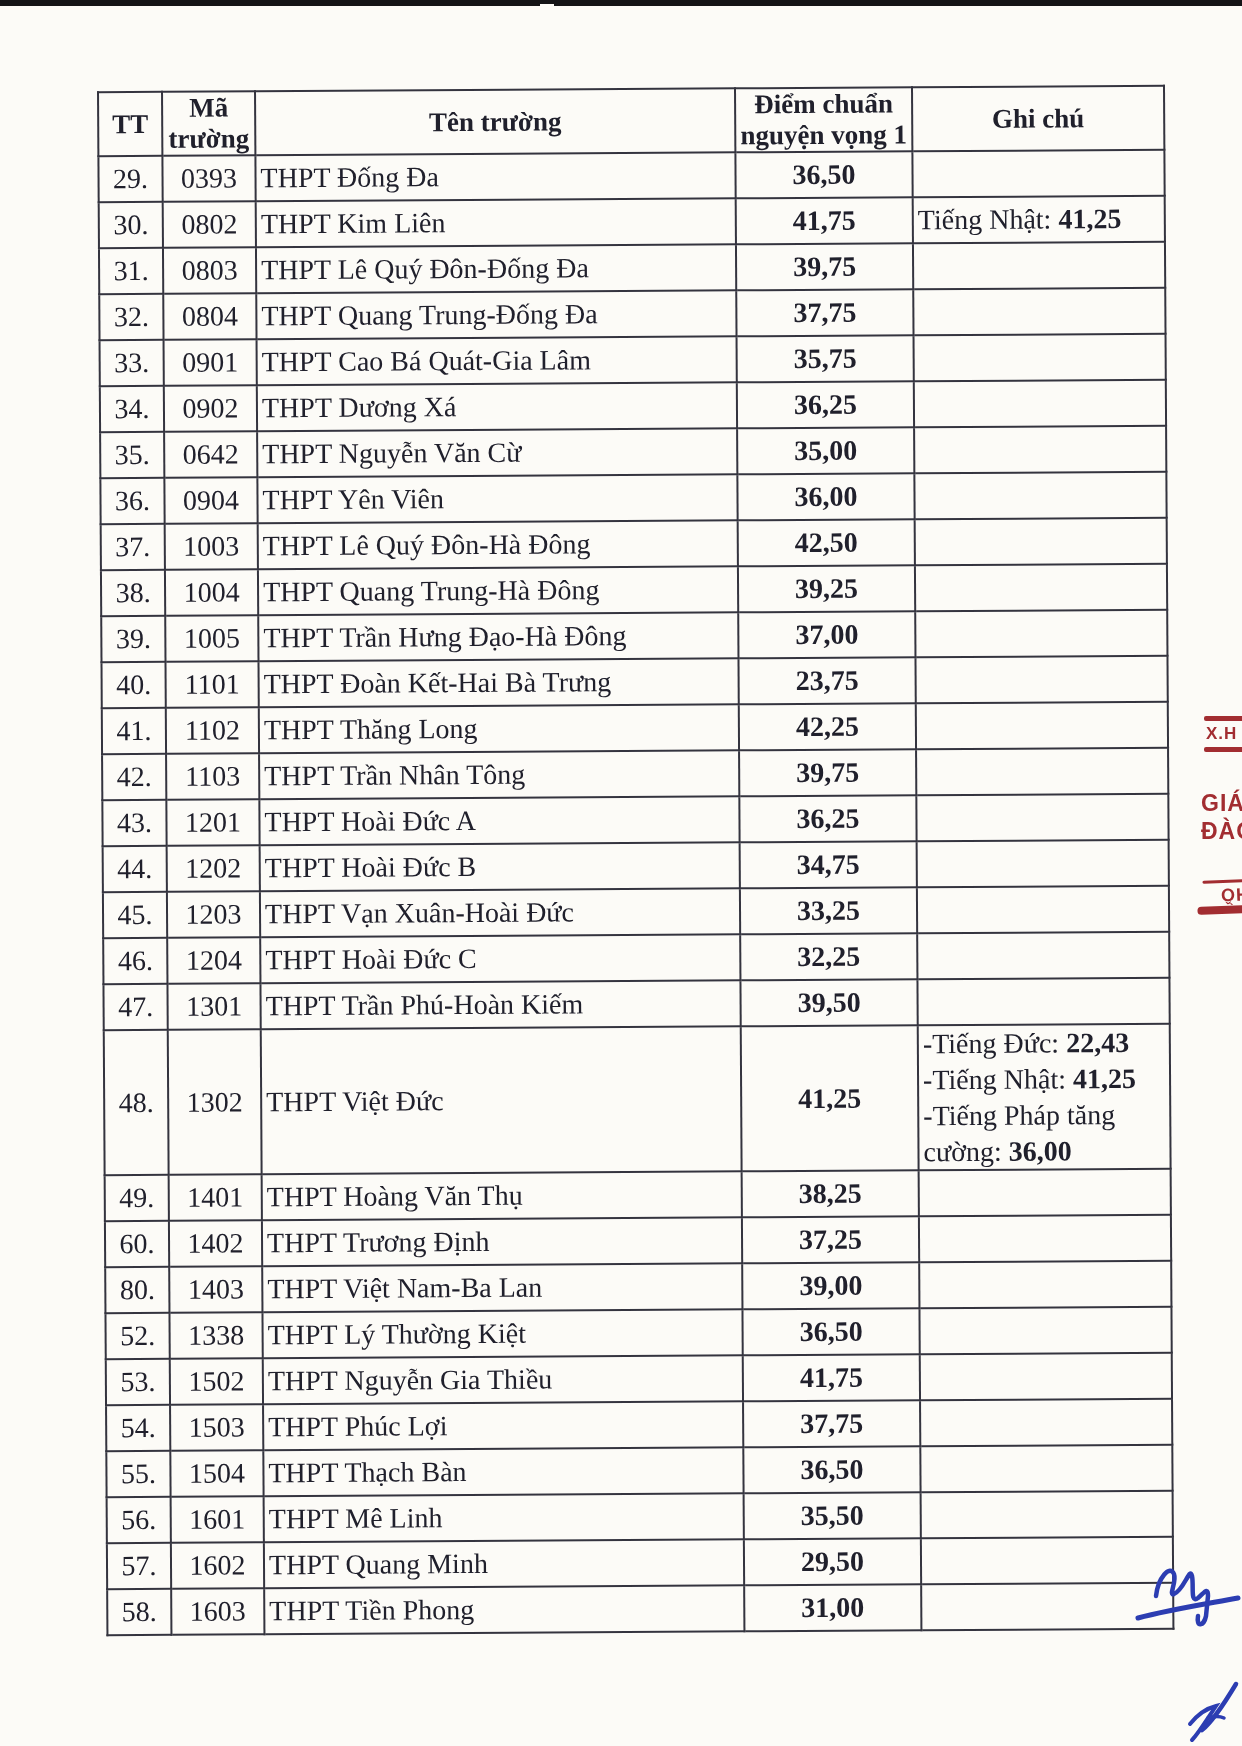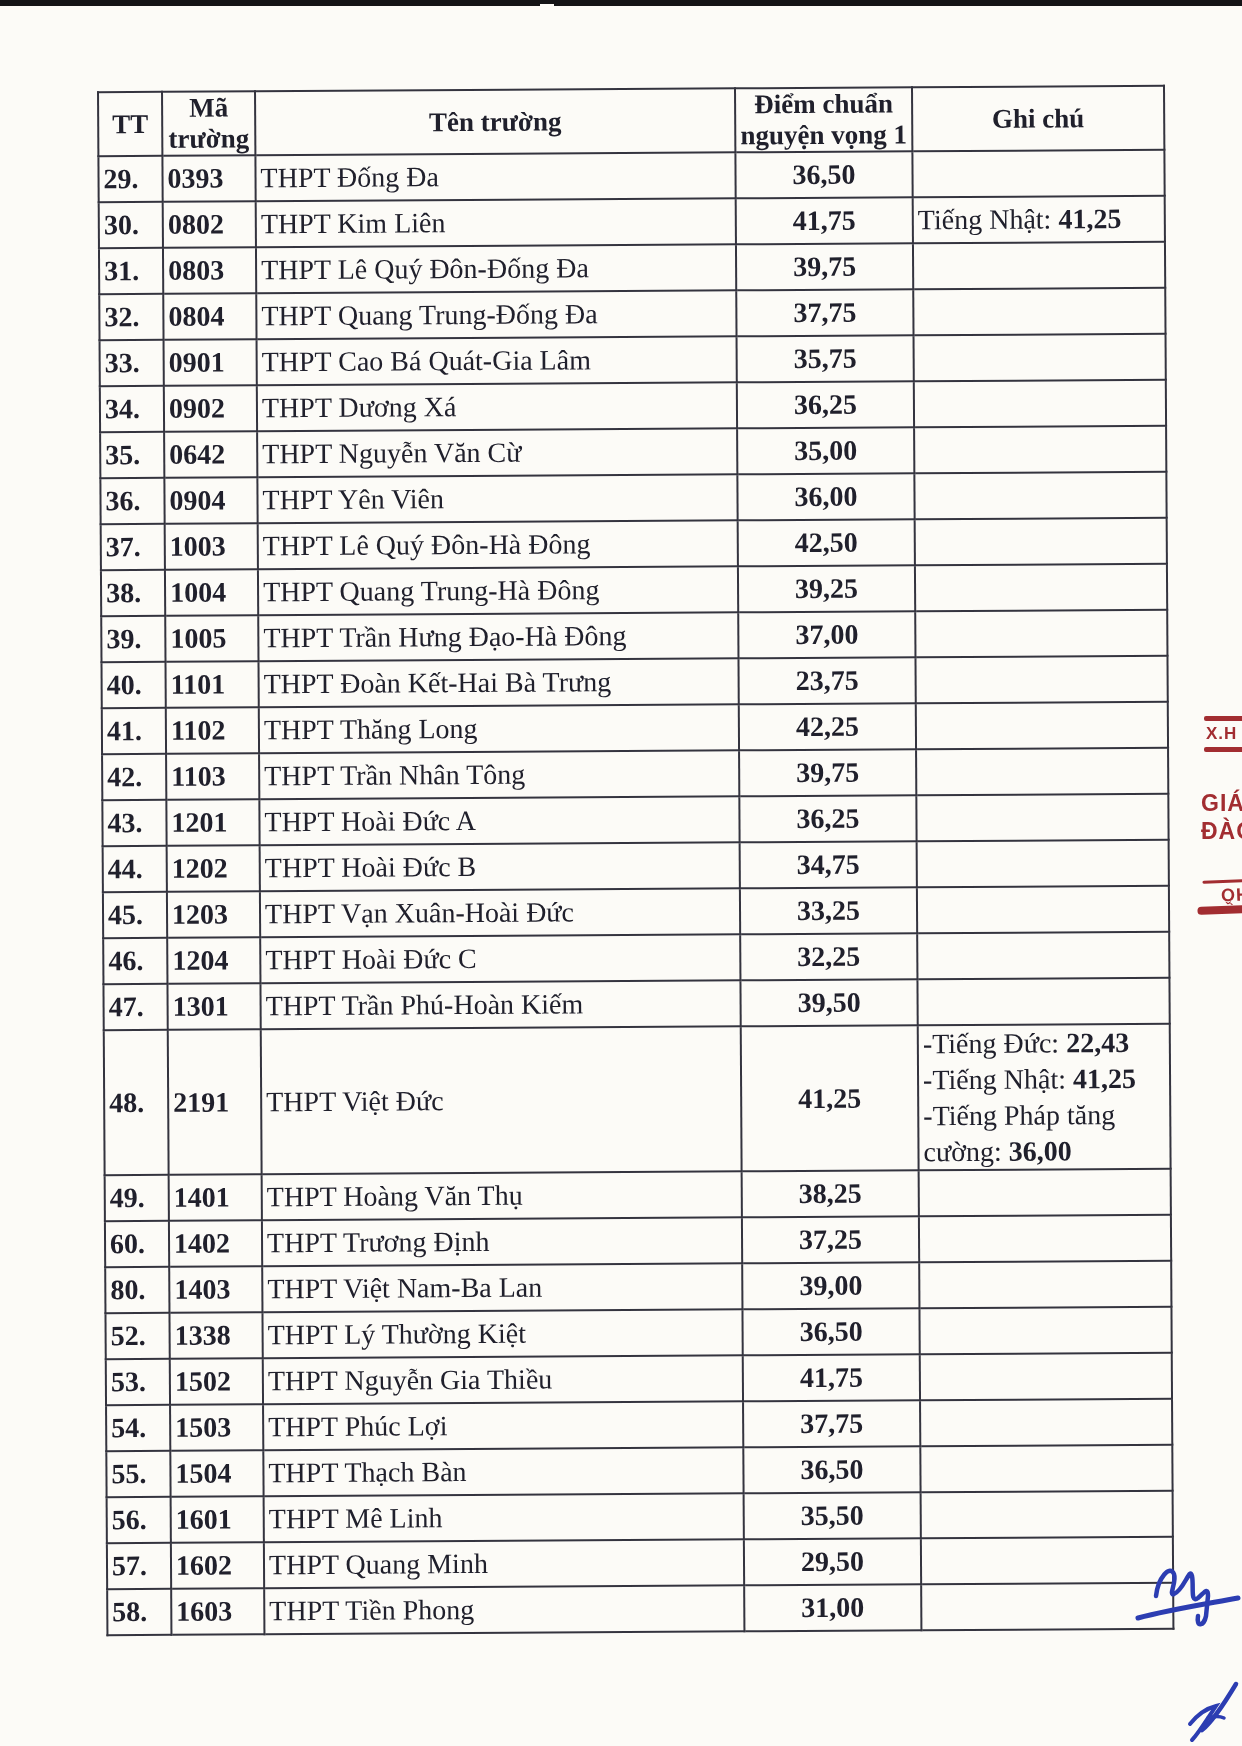--- a/index.html
+++ b/index.html
@@ -19,21 +19,21 @@
   .score-table th,.score-table td{
     border:2px solid #34343f;
     font-size:28px;color:#20202c;
     padding:0 4px;vertical-align:middle;
     overflow:hidden;
   }
   .score-table thead tr{height:60px;}
   .score-table tbody tr{height:46px;}
   .score-table tbody tr.tall-row{height:140px;}
   .score-table th{font-weight:bold;text-align:center;line-height:1.15;font-size:27px;}
-  .cell-tt,.cell-code{font-weight:bold;}
+  .cell-tt,.cell-code{text-align:center;}
   .cell-name{text-align:left;padding-left:14px;white-space:nowrap;}
   .cell-score{text-align:center;font-weight:bold;}
   .cell-note{text-align:left;font-size:27px;line-height:1.28;padding-left:10px;padding-top:2px;padding-bottom:2px;}
   .cell-note b{font-weight:bold;}
 
   .stamp{position:absolute;font-family:"Liberation Sans", sans-serif;font-weight:bold;}
   .stamp-line{background:#a22d31;border-radius:2px;}
   #stamp-xh{left:1204px;top:714px;width:60px;color:#a22d31;}
   #stamp-xh .stamp-line{width:52px;height:5px;margin:2px 0;}
   #stamp-xh .stamp-text{font-size:17px;letter-spacing:1px;display:block;padding:1px 0 1px 2px;}
@@ -198,21 +198,21 @@
   </tr>
       <tr>
     <td class="cell-tt">47.</td>
     <td class="cell-code">1301</td>
     <td class="cell-name">THPT Trần Phú-Hoàn Kiếm</td>
     <td class="cell-score">39,50</td>
     <td class="cell-note"></td>
   </tr>
       <tr class="tall-row">
     <td class="cell-tt">48.</td>
-    <td class="cell-code">2191</td>
+    <td class="cell-code">1302</td>
     <td class="cell-name">THPT Việt Đức</td>
     <td class="cell-score">41,25</td>
     <td class="cell-note">
           <div>-Tiếng Đức: <b>22,43</b></div>
           <div>-Tiếng Nhật: <b>41,25</b></div>
           <div>-Tiếng Pháp tăng cường: <b>36,00</b></div>
         </td>
   </tr>
       <tr>
     <td class="cell-tt">49.</td>

